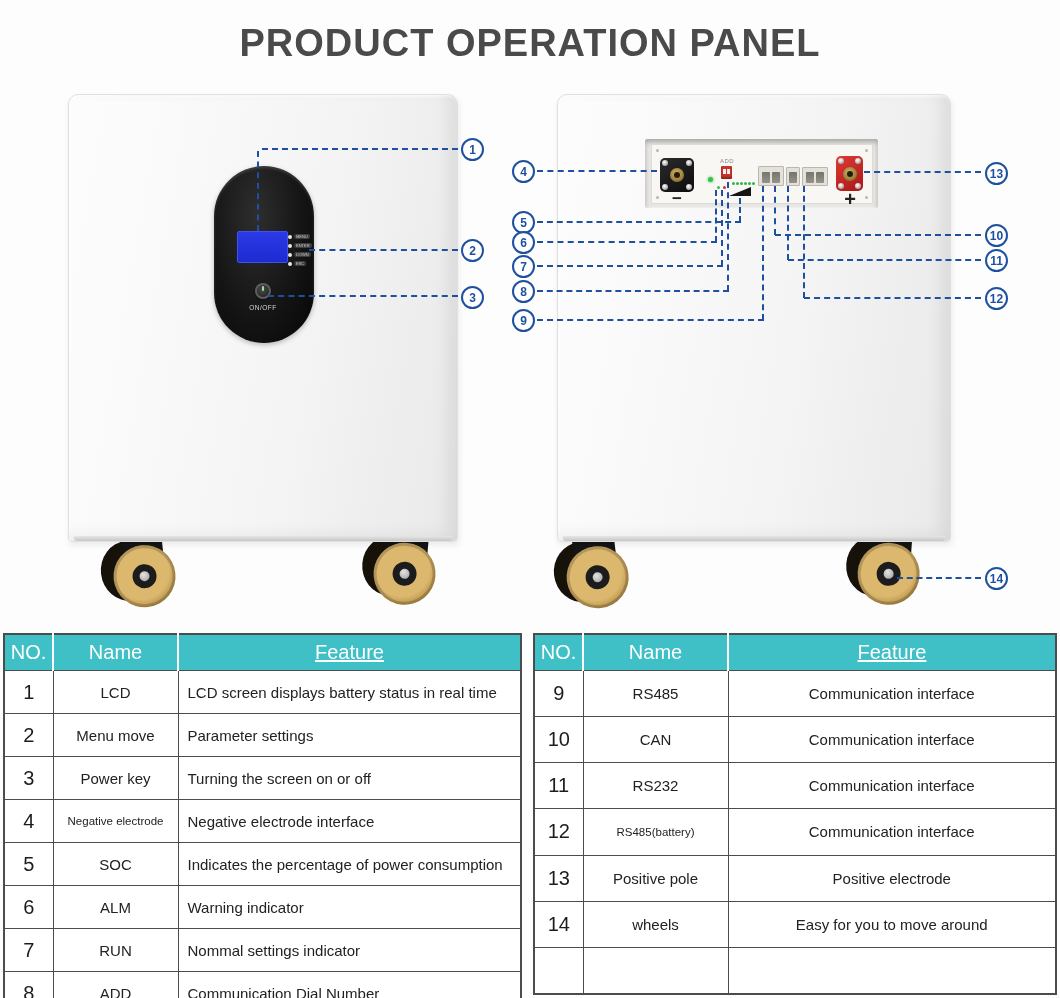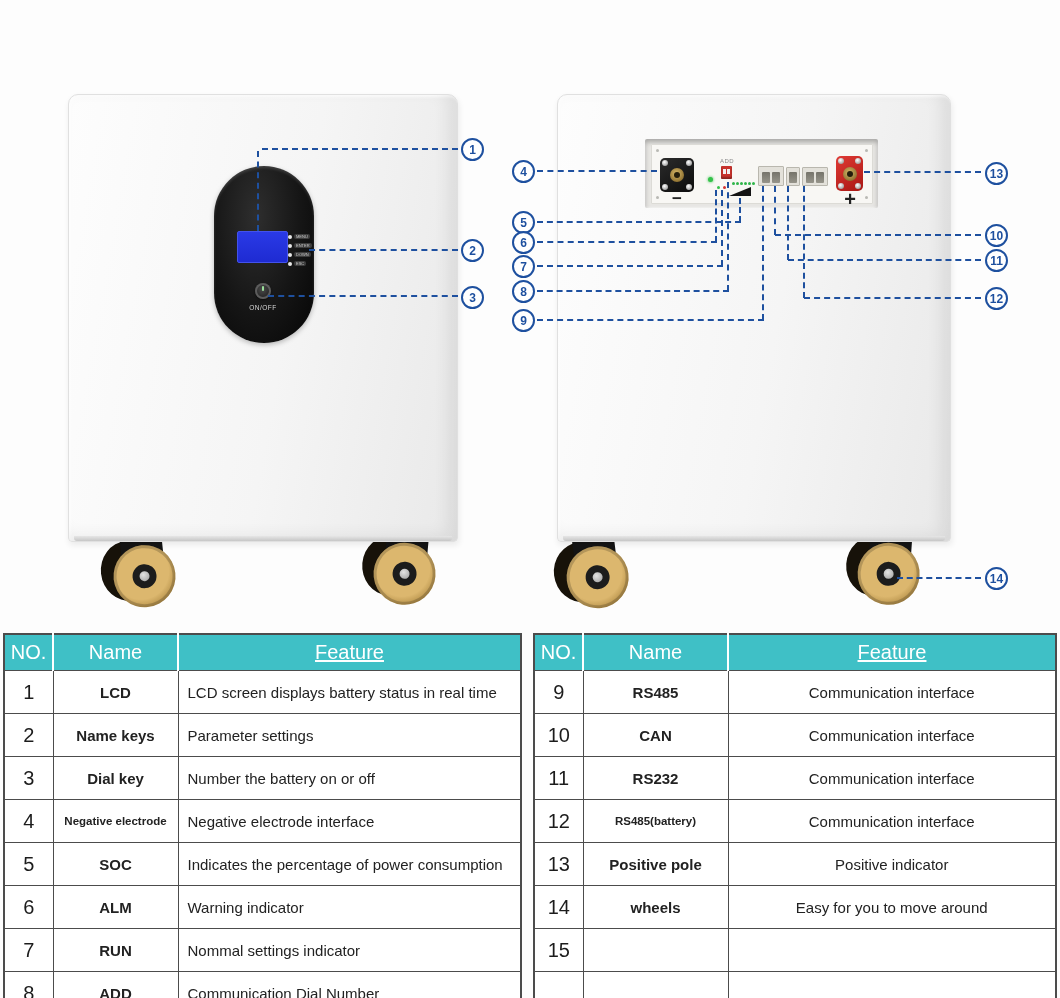--- a/index.html
+++ b/index.html
@@ -69,30 +69,31 @@
   .dl-h{position:absolute;height:0;border-top:2px dashed #1e509f;z-index:5;}
   .dl-v{position:absolute;width:0;border-left:2px dashed #1e509f;z-index:5;}
   
   .spec-table{position:absolute;border-collapse:collapse;table-layout:fixed;background:#fff;
               border:2px solid #4c4c4c;color:#222;}
   .spec-table th{background:#3fc0c6;color:#fff;font-weight:400;font-size:20px;height:33px;
                  border-left:2px solid #fff;border-right:2px solid #fff;border-bottom:1px solid #4c4c4c;margin-left:31px;}
   .spec-table th:first-child{border-left:none;} .spec-table th:last-child{border-right:none;text-decoration:underline;}
   .spec-table td{border:1px solid #4c4c4c;height:40px;text-align:center;vertical-align:middle;background:#fff;}
   .c-num{font-size:20px;color:#1c1c1c;}
-  .c-name{font-size:15px;font-weight:bold;}
+  .c-name{font-size:15px;}
   .c-name.small{font-size:11.5px;}
   .c-feat{font-size:15px;}
   #left-table .c-feat{text-align:left;padding-left:9px;}
 </style>
 </head>
 <body>
 
 <div id="stage">
 
+  <div class="title">PRODUCT OPERATION PANEL</div>
 
   <div class="cabinet" style="left:68px;top:94px;width:388px;height:446px;">
     <div class="oval">
       <div class="lcd"></div>
       <div class="menu-keys">
         <div class="mk-row">
             <span class="mk-dot"></span>
             <span class="mk-label">MENU</span>
           </div>
         <div class="mk-row">
@@ -256,27 +257,27 @@
         </tr>
       </thead>
       <tbody>
         <tr>
           <td class="c-num">1</td>
           <td class="c-name">LCD</td>
           <td class="c-feat">LCD screen displays battery status in real time</td>
         </tr>
         <tr>
           <td class="c-num">2</td>
-          <td class="c-name">Name keys</td>
+          <td class="c-name">Menu move</td>
           <td class="c-feat">Parameter settings</td>
         </tr>
         <tr>
           <td class="c-num">3</td>
-          <td class="c-name">Dial key</td>
-          <td class="c-feat">Number the battery on or off</td>
+          <td class="c-name">Power key</td>
+          <td class="c-feat">Turning the screen on or off</td>
         </tr>
         <tr>
           <td class="c-num">4</td>
           <td class="c-name small">Negative electrode</td>
           <td class="c-feat">Negative electrode interface</td>
         </tr>
         <tr>
           <td class="c-num">5</td>
           <td class="c-name">SOC</td>
           <td class="c-feat">Indicates the percentage of power consumption</td>
@@ -329,33 +330,28 @@
           <td class="c-feat">Communication interface</td>
         </tr>
         <tr>
           <td class="c-num">12</td>
           <td class="c-name small">RS485(battery)</td>
           <td class="c-feat">Communication interface</td>
         </tr>
         <tr>
           <td class="c-num">13</td>
           <td class="c-name">Positive pole</td>
-          <td class="c-feat">Positive indicator</td>
+          <td class="c-feat">Positive electrode</td>
         </tr>
         <tr>
           <td class="c-num">14</td>
           <td class="c-name">wheels</td>
           <td class="c-feat">Easy for you to move around</td>
         </tr>
         <tr>
-          <td class="c-num">15</td>
-          <td class="c-name"></td>
-          <td class="c-feat"></td>
-        </tr>
-        <tr>
           <td class="c-num"></td>
           <td class="c-name"></td>
           <td class="c-feat"></td>
         </tr>
       </tbody>
     </table>
 
 </div>
 
 </body></html>

